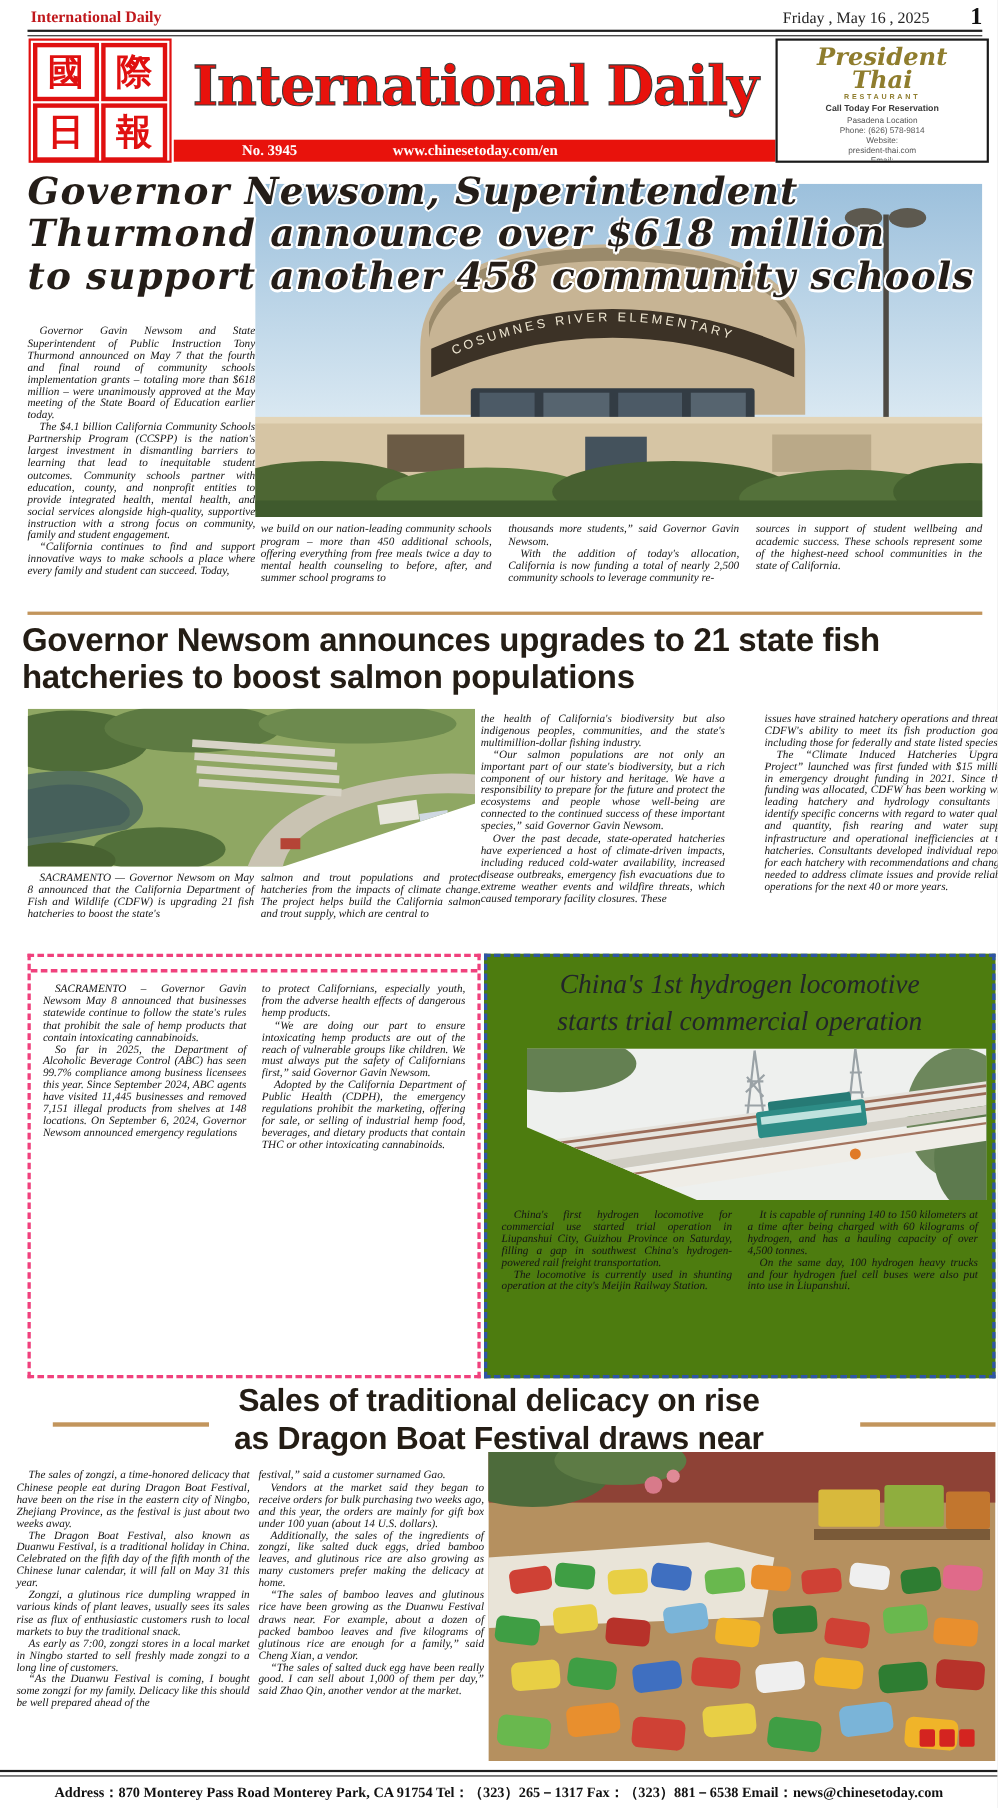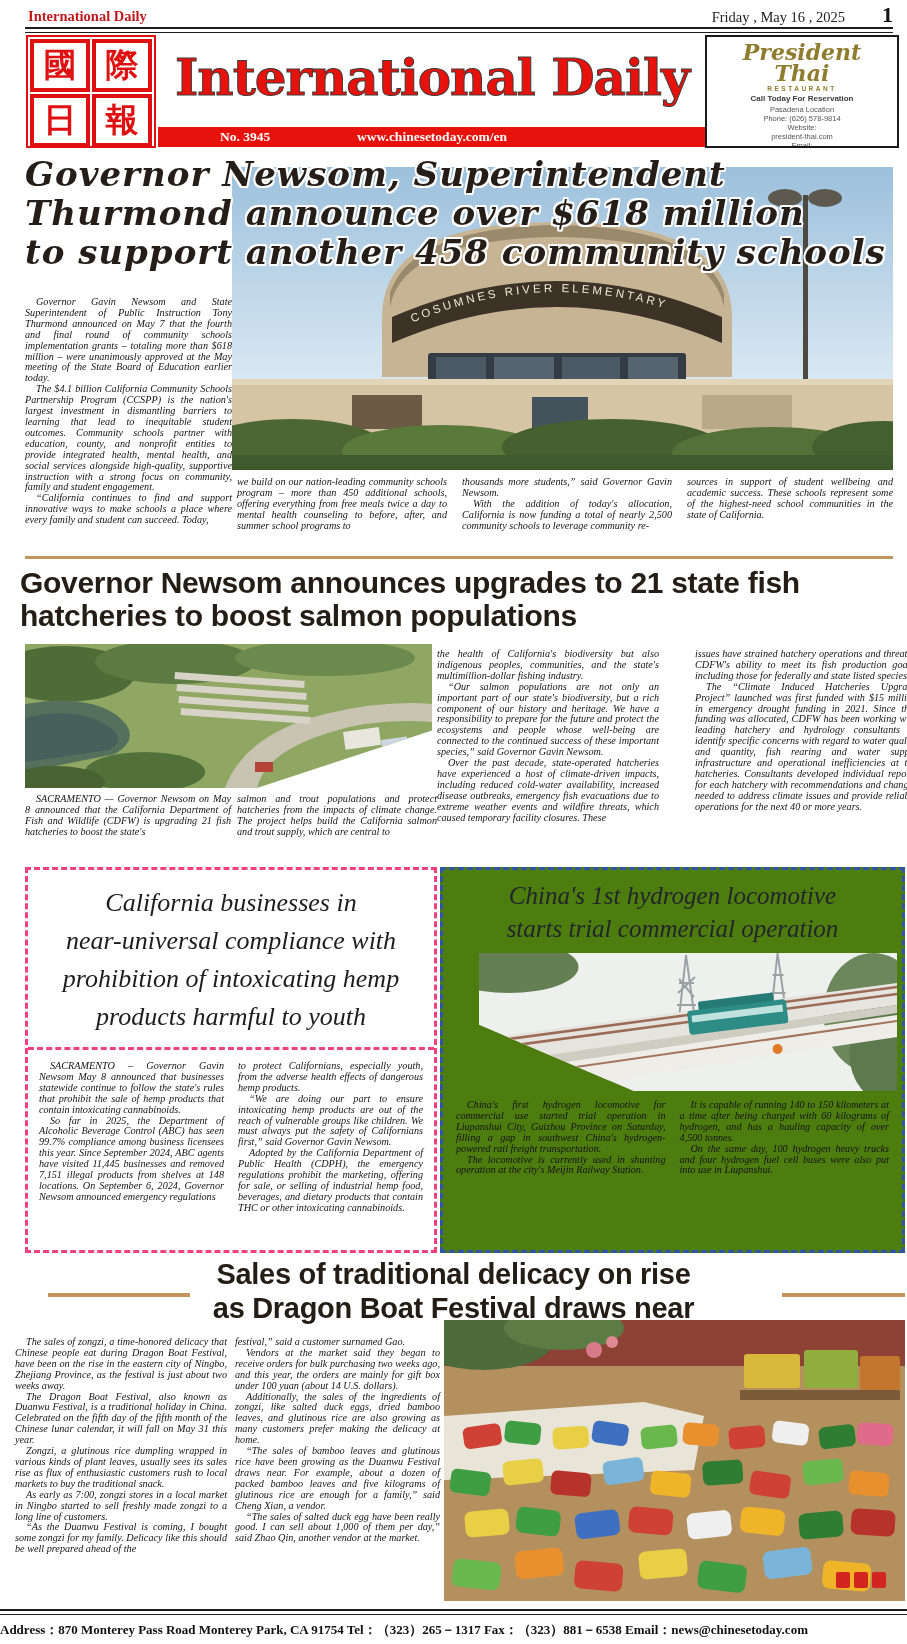--- a/index.html
+++ b/index.html
@@ -91,21 +91,21 @@
             font-size:29px; line-height:34px; letter-spacing:-0.3px; color:#241d15; }
   .z-bar-l { left:48px;  top:1293px; width:142px; height:4px; background:#c2955c; }
   .z-bar-r { left:782px; top:1293px; width:123px; height:4px; background:#c2955c; }
   .z-col1 { left:15px;  top:1337px; width:212px; }
   .z-col2 { left:235px; top:1337px; width:205px; }
   .z-photo { left:444px; top:1320px; width:461px; height:281px; }
 
   
   .footer-rule { left:0; top:1609px; width:907px; height:6px;
                  border-top:2px solid #1d1d1d; border-bottom:1px solid #1d1d1d; }
-  .footer { left:0; top:1621px; width:907px; font-size:13px; font-weight:bold; color:#111; }
+  .footer { left:0; top:1621px; width:907px; text-align:center; font-size:13px; font-weight:bold; color:#111; }
 
   svg { display:block; }
 </style>
 </head>
 <body>
 
 <div class="page">
 
   <div class="abs top-left">International Daily</div>
   <div class="abs top-date">Friday , May 16 , 2025</div>
@@ -237,26 +237,20 @@
       <p>the health of California's biodiversity but also indigenous peoples, communities, and the state's multimillion-dollar fishing industry.</p>
       <p>“Our salmon populations are not only an important part of our state's biodiversity, but a rich component of our history and heritage. We have a responsibility to prepare for the future and protect the ecosystems and people whose well-being are connected to the continued success of these important species,” said Governor Gavin Newsom.</p>
       <p>Over the past decade, state-operated hatcheries have experienced a host of climate-driven impacts, including reduced cold-water availability, increased disease outbreaks, emergency fish evacuations due to extreme weather events and wildfire threats, which caused temporary facility closures. These</p>
     </div>
   <div class="abs body cont a2-col4">
       <p>issues have strained hatchery operations and threaten CDFW's ability to meet its fish production goals, including those for federally and state listed species.</p>
       <p>The “Climate Induced Hatcheries Upgrade Project” launched was first funded with $15 million in emergency drought funding in 2021. Since that funding was allocated, CDFW has been working with leading hatchery and hydrology consultants to identify specific concerns with regard to water quality and quantity, fish rearing and water supply infrastructure and operational inefficiencies at the hatcheries. Consultants developed individual reports for each hatchery with recommendations and changes needed to address climate issues and provide reliable operations for the next 40 or more years.</p>
     </div>
 
   <div class="abs hemp-box">
-    <div class="hemp-head">
-      <div>California businesses in</div>
-      <div>near-universal compliance with</div>
-      <div>prohibition of intoxicating hemp</div>
-      <div>products harmful to youth</div>
-    </div>
     <div class="hemp-div"></div>
     <div class="box-cols">
       <div class="body">
           <p>SACRAMENTO – Governor Gavin Newsom May 8 announced that businesses statewide continue to follow the state's rules that prohibit the sale of hemp products that contain intoxicating cannabinoids.</p>
           <p>So far in 2025, the Department of Alcoholic Beverage Control (ABC) has seen 99.7% compliance among business licensees this year. Since September 2024, ABC agents have visited 11,445 businesses and removed 7,151 illegal products from shelves at 148 locations. On September 6, 2024, Governor Newsom announced emergency regulations</p>
         </div>
       <div class="body cont">
           <p>to protect Californians, especially youth, from the adverse health effects of dangerous hemp products.</p>
           <p>“We are doing our part to ensure intoxicating hemp products are out of the reach of vulnerable groups like children. We must always put the safety of Californians first,” said Governor Gavin Newsom.</p>
           <p>Adopted by the California Department of Public Health (CDPH), the emergency regulations prohibit the marketing, offering for sale, or selling of industrial hemp food, beverages, and dietary products that contain THC or other intoxicating cannabinoids.</p>

